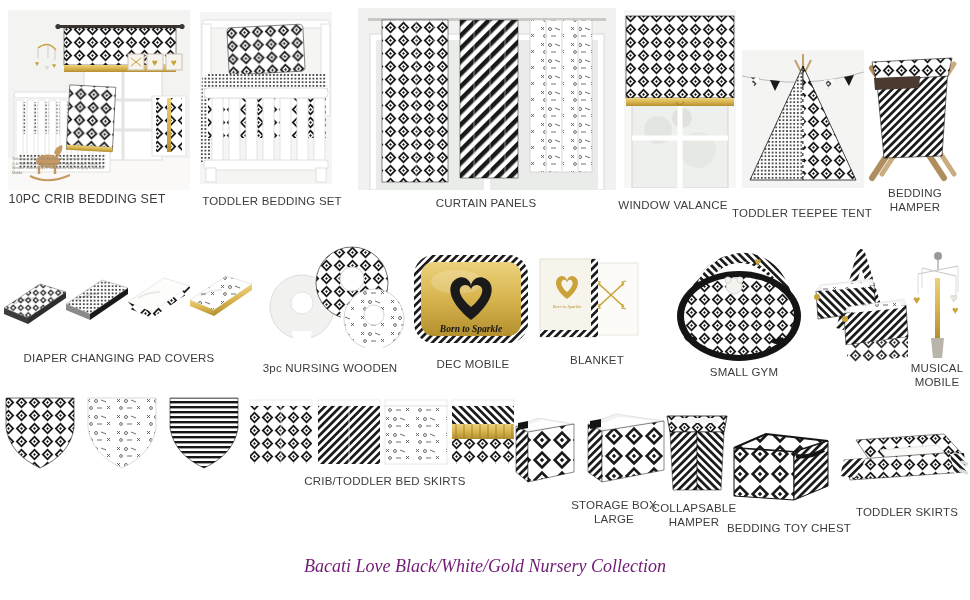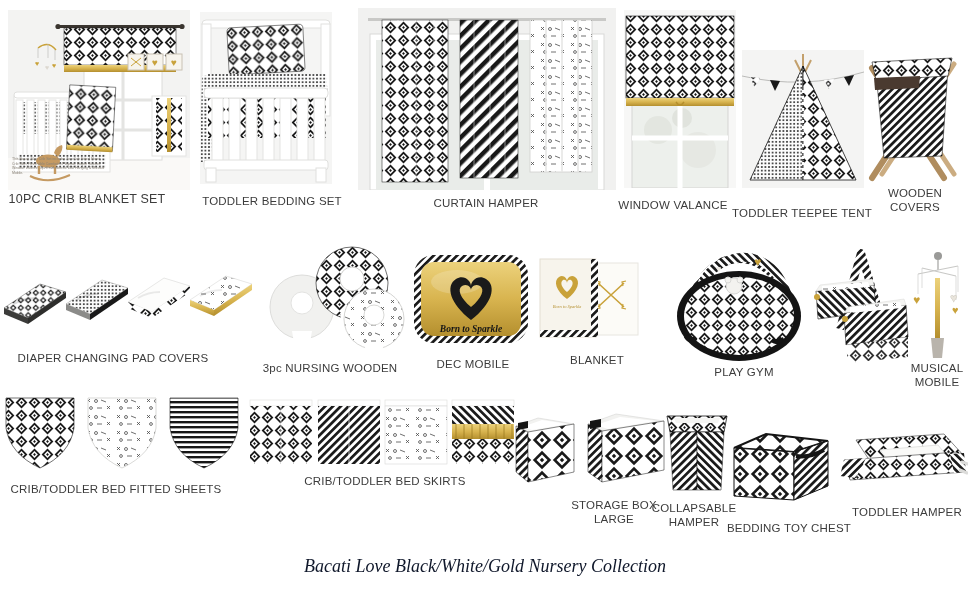--- a/index.html
+++ b/index.html
@@ -5,21 +5,21 @@
   html,body{margin:0;padding:0;background:#fff;}
   #page{position:relative;width:970px;height:600px;background:#ffffff;overflow:hidden;
         font-family:"Liberation Sans",sans-serif;}
   .tile{position:absolute;}
   .tile svg{display:block;width:100%;height:100%;}
   .lbl{position:absolute;transform:translateX(-50%);text-align:center;white-space:nowrap;
        font-size:11.5px;letter-spacing:.2px;color:#3c3c3c;line-height:1.22;}
   .lbl.big{font-size:12.5px;}
   .lbl.wrap{white-space:normal;}
   #collection-title{position:absolute;left:50%;top:556px;transform:translateX(-50%);
-       font-family:"Liberation Serif",serif;font-style:italic;font-size:18px;color:#0f172a;
+       font-family:"Liberation Serif",serif;font-style:italic;font-size:18px;color:#701a75;
        white-space:nowrap;}
   #crib-caption{position:absolute;left:12px;top:157px;width:96px;font-size:3.5px;
        line-height:1.3;color:#8a8378;}
 </style>
 </head>
 <body>
 
 <div id="page">
 
 <svg width="0" height="0" style="position:absolute" aria-hidden="true">
@@ -450,34 +450,33 @@
   <svg viewBox="0 0 130 64">
     <polygon points="18,8 106,2 126,24 34,32" fill="url(#pd)" stroke="#141414" stroke-width="0.5"></polygon>
     <polygon points="42,18 100,13 112,28 54,34" fill="#fafaf8" stroke="#e3e3e1"></polygon>
     <polygon points="6,28 120,20 128,40 12,48" fill="url(#pd)" stroke="#141414" stroke-width="0.5"></polygon>
     <polygon points="6,28 28,26 18,46 2,44" fill="url(#ps2)"></polygon>
     <polygon points="112,22 126,21 128,40 116,41" fill="url(#ps2m)"></polygon>
     <path d="M124,30 l6,2 M122,38 l7,3" stroke="#dcdcda" stroke-width="3" stroke-linecap="round"></path>
   </svg>
 </div>
 
-<div class="lbl big" style="left:87px;top:192px">10PC CRIB BLANKET SET</div>
+<div class="lbl big" style="left:87px;top:192px">10PC CRIB BEDDING SET</div>
 <div class="lbl" style="left:272px;top:194px">TODDLER BEDDING SET</div>
-<div class="lbl" style="left:486px;top:196px">CURTAIN HAMPER</div>
+<div class="lbl" style="left:486px;top:196px">CURTAIN PANELS</div>
 <div class="lbl" style="left:673px;top:198px">WINDOW VALANCE</div>
 <div class="lbl" style="left:802px;top:206px">TODDLER TEEPEE TENT</div>
-<div class="lbl wrap" style="left:915px;top:186px;width:80px">WOODEN COVERS</div>
-<div class="lbl" style="left:113px;top:351px">DIAPER CHANGING PAD COVERS</div>
+<div class="lbl wrap" style="left:915px;top:186px;width:80px">BEDDING HAMPER</div>
+<div class="lbl" style="left:119px;top:351px">DIAPER CHANGING PAD COVERS</div>
 <div class="lbl" style="left:330px;top:361px">3pc NURSING WOODEN</div>
 <div class="lbl" style="left:473px;top:357px">DEC MOBILE</div>
 <div class="lbl" style="left:597px;top:353px">BLANKET</div>
-<div class="lbl" style="left:744px;top:365px">PLAY GYM</div>
+<div class="lbl" style="left:744px;top:365px">SMALL GYM</div>
 <div class="lbl wrap" style="left:937px;top:361px;width:62px">MUSICAL MOBILE</div>
-<div class="lbl" style="left:116px;top:482px">CRIB/TODDLER BED FITTED SHEETS</div>
 <div class="lbl" style="left:385px;top:474px">CRIB/TODDLER BED SKIRTS</div>
 <div class="lbl wrap" style="left:694px;top:501px;width:94px">COLLAPSABLE HAMPER</div>
 <div class="lbl wrap" style="left:614px;top:498px;width:90px">STORAGE BOX LARGE</div>
 <div class="lbl" style="left:789px;top:521px">BEDDING TOY CHEST</div>
-<div class="lbl" style="left:907px;top:505px">TODDLER HAMPER</div>
+<div class="lbl" style="left:907px;top:505px">TODDLER SKIRTS</div>
 
 <div id="collection-title">Bacati Love Black/White/Gold Nursery Collection</div>
 
 </div>
 
 </body></html>

